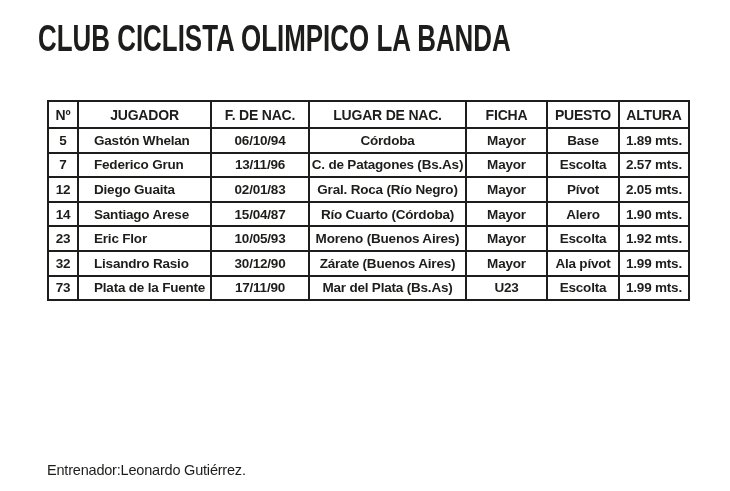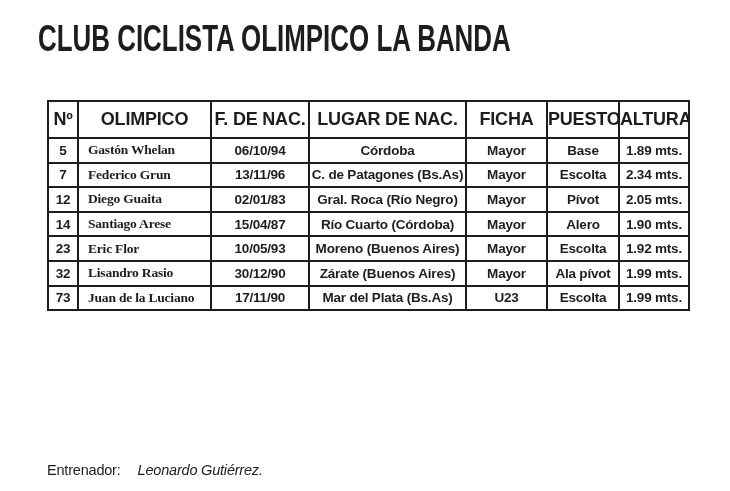--- a/index.html
+++ b/index.html
@@ -33,65 +33,64 @@
   }
   table.roster th, table.roster td {
     border: 2px solid #1d1d1b;
     text-align: center;
     vertical-align: middle;
     color: #1d1d1b;
     white-space: nowrap;
     overflow: hidden;
   }
   table.roster th {
-    height: 37px;
-    font-size: 18px;
+    height: 27px;
+    font-size: 14px;
     font-weight: bold;
     letter-spacing: -0.2px;
   }
   table.roster td {
     height: 24.6px;
     font-size: 13.5px;
     font-weight: bold;
     letter-spacing: -0.2px;
   }
   table.roster td:nth-child(2) {
     text-align: left;
-    padding-left: 9px;
-    font-family: Liberation Serif, serif;
+    padding-left: 15px;
   }
   .footer {
     position: absolute;
     left: 47px; top: 462px;
     font-size: 14.5px;
     letter-spacing: -0.2px;
     white-space: nowrap;
   }
   .footer .label { font-weight: normal; }
-  .footer .value { font-weight: normal; margin-left: 17px; font-style: italic; }
+  .footer .value { font-weight: normal; margin-left: 0; }
 </style>
 </head>
 <body>
 
 <h1 class="title">CLUB CICLISTA OLIMPICO LA BANDA</h1>
 
 <table class="roster">
   <colgroup>
     <col style="width:30px">
     <col style="width:133px">
     <col style="width:98px">
     <col style="width:157px">
     <col style="width:81px">
     <col style="width:72px">
     <col style="width:70px">
   </colgroup>
   <thead>
     <tr>
         <th>Nº</th>
-        <th>OLIMPICO</th>
+        <th>JUGADOR</th>
         <th>F. DE NAC.</th>
         <th>LUGAR DE NAC.</th>
         <th>FICHA</th>
         <th>PUESTO</th>
         <th>ALTURA</th>
       </tr>
   </thead>
   <tbody>
       <tr>
         <td>5</td>
@@ -102,21 +101,21 @@
         <td>Base</td>
         <td>1.89 mts.</td>
       </tr>
       <tr>
         <td>7</td>
         <td>Federico Grun</td>
         <td>13/11/96</td>
         <td>C. de Patagones (Bs.As)</td>
         <td>Mayor</td>
         <td>Escolta</td>
-        <td>2.34 mts.</td>
+        <td>2.57 mts.</td>
       </tr>
       <tr>
         <td>12</td>
         <td>Diego Guaita</td>
         <td>02/01/83</td>
         <td>Gral. Roca (Río Negro)</td>
         <td>Mayor</td>
         <td>Pívot</td>
         <td>2.05 mts.</td>
       </tr>
@@ -142,21 +141,21 @@
         <td>32</td>
         <td>Lisandro Rasio</td>
         <td>30/12/90</td>
         <td>Zárate (Buenos Aires)</td>
         <td>Mayor</td>
         <td>Ala pívot</td>
         <td>1.99 mts.</td>
       </tr>
       <tr>
         <td>73</td>
-        <td>Juan de la Luciano</td>
+        <td>Plata de la Fuente</td>
         <td>17/11/90</td>
         <td>Mar del Plata (Bs.As)</td>
         <td>U23</td>
         <td>Escolta</td>
         <td>1.99 mts.</td>
       </tr>
     </tbody>
 </table>
 
 <div class="footer">

